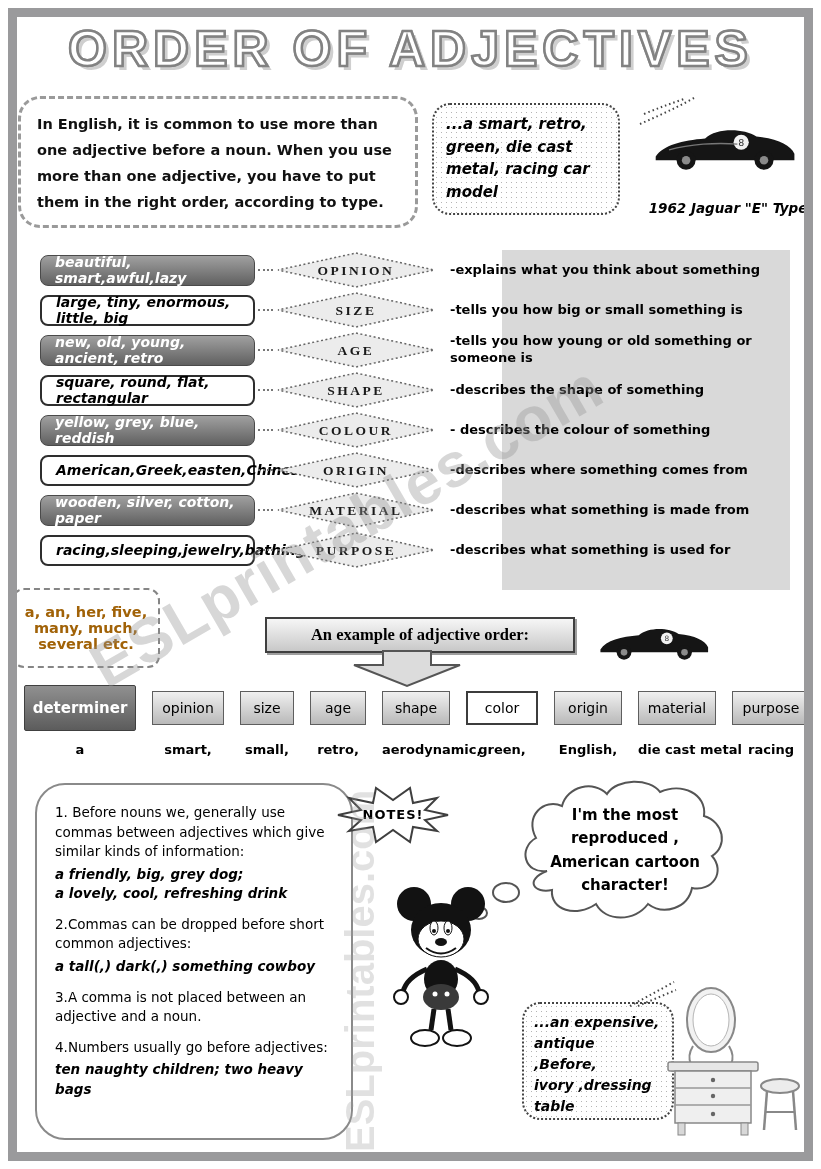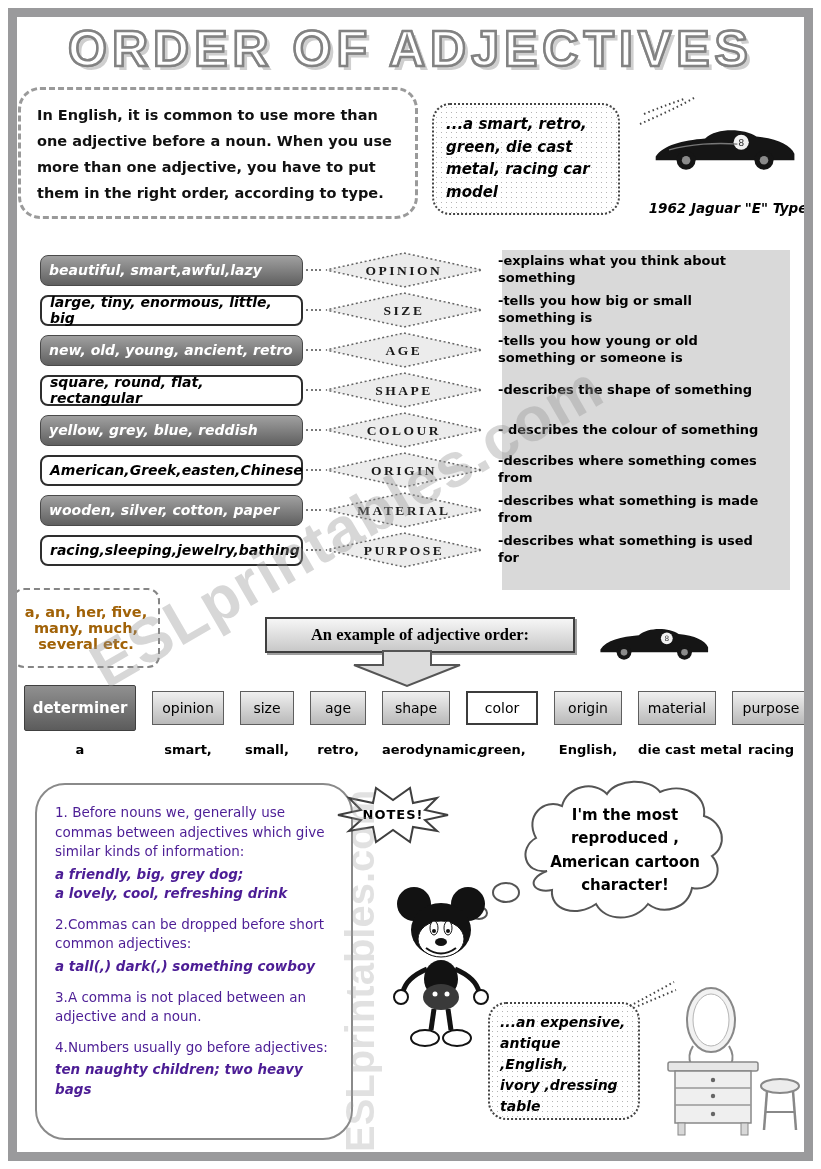--- a/index.html
+++ b/index.html
@@ -4,40 +4,40 @@
 <style>
   html,body{margin:0;padding:0;background:#fff;width:821px;height:1169px;font-family:"DejaVu Sans",sans-serif;}
   .page{position:relative;width:821px;height:1169px;background:#fff;overflow:hidden;}
   .frame{position:absolute;left:8px;top:8px;right:8px;bottom:8px;border:9px solid #9a9a9c;pointer-events:none;z-index:50;}
 
   .title{position:absolute;top:20px;left:0;width:100%;text-align:center;white-space:nowrap;
     font-family:"Liberation Sans",sans-serif;font-weight:800;font-size:50px;letter-spacing:5px;color:#fff;
     -webkit-text-stroke:2.5px #828282;
     text-shadow:-1px -1px 0 #9a9a9a,1px -1px 0 #9a9a9a,-1px 1px 0 #9a9a9a,1px 1px 0 #9a9a9a,4px 4px 0 #cfcfcf;}
 
-  .intro-box{position:absolute;left:18px;top:87px;width:400px;height:132px;border:3px dashed #9a9a9a;
+  .intro-box{position:absolute;left:18px;top:96px;width:400px;height:132px;border:3px dashed #9a9a9a;
     border-radius:22px;padding:12px 16px;box-sizing:border-box;}
   .intro-box p{margin:0;font-size:14.5px;line-height:1.8;font-weight:600;color:#111;}
 
   .bubble{border:2.5px dotted #444;border-radius:18px;background-color:#fff;
     background-image:radial-gradient(circle,#b5b5b5 0.7px,transparent 0.9px);background-size:5px 5px;}
   .bubble1{position:absolute;left:432px;top:103px;width:188px;height:112px;padding:8px 12px;box-sizing:border-box;}
   .bubble-line{font-style:italic;font-weight:700;font-size:15px;line-height:1.5;color:#000;}
   .tail-svg{position:absolute;}
   .t1{left:638px;top:94px;}
   .t2{left:628px;top:978px;}
   .car1{position:absolute;left:650px;top:116px;}
   .car2{position:absolute;left:596px;top:618px;}
   .car-caption{position:absolute;left:648px;top:200px;width:160px;text-align:center;
     font-style:italic;font-weight:700;font-size:13.5px;color:#000;}
 
   .adj-table{position:absolute;left:40px;top:250px;width:750px;}
   .desc-panel{position:absolute;left:462px;top:0;width:288px;height:340px;background:#d9d9d9;}
   .adj-row{position:relative;display:flex;align-items:center;height:40px;}
-  .adj-box{width:263px;height:31px;border-radius:8px;display:flex;align-items:center;padding:0 8px;
+  .adj-box{width:215px;height:31px;border-radius:8px;display:flex;align-items:center;padding:0 14px;
     box-sizing:border-box;font-style:italic;font-weight:700;font-size:14px;}
   .adj-box.dark{background:linear-gradient(180deg,#a0a0a0,#606060);color:#fff;border:1px solid #4a4a4a;}
   .adj-box.light{background:#fff;color:#000;border:2px solid #2e2e2e;}
   .connector{width:15px;border-top:2px dotted #777;margin:0 3px;}
   .diamond{width:160px;height:38px;flex:0 0 160px;}
   .diamond-shape{fill:#ececec;stroke:#666;stroke-width:1.5;stroke-dasharray:2 2.5;}
   .diamond-text{font-family:"Liberation Serif",serif;font-size:13.5px;letter-spacing:2.5px;fill:#1a1a1a;font-weight:600;}
   .desc{flex:1;padding:0 18px 0 14px;font-size:13px;font-weight:700;line-height:1.3;color:#000;}
 
   .determiners-box{position:absolute;left:12px;top:588px;width:148px;height:80px;border:2.5px dashed #858585;
@@ -64,38 +64,38 @@
   .c5,.w5{width:68px;flex:0 0 68px;}
   .c6,.w6{width:72px;flex:0 0 72px;}
   .c7,.w7{width:68px;flex:0 0 68px;}
   .c8,.w8{width:78px;flex:0 0 78px;}
   .c9,.w9{width:78px;flex:0 0 78px;}
   .c10,.w10{width:74px;flex:0 0 74px;}
   .words{top:742px;font-weight:700;font-size:13px;color:#000;}
   .word{text-align:center;white-space:nowrap;}
 
   .notes-box{position:absolute;left:35px;top:783px;width:318px;height:357px;border:2px solid #8a8a8a;
-    border-radius:30px;padding:18px 12px 8px 18px;box-sizing:border-box;font-size:13.5px;line-height:1.45;color:#4c1d95;}
+    border-radius:30px;padding:18px 12px 8px 18px;box-sizing:border-box;font-size:13.5px;line-height:1.45;color:#000000;}
   .note{margin:0 0 3px 0;}
   .note-gap{margin-top:11px;}
   .note-ex{margin:0;font-style:italic;font-weight:700;}
 
   .notes-burst{position:absolute;left:336px;top:786px;z-index:20;}
   .burst-shape{fill:#fff;stroke:#3f3f3f;stroke-width:2;}
   .burst-text{font-weight:700;font-size:13px;letter-spacing:1px;fill:#000;font-family:"DejaVu Sans",sans-serif;}
 
   .cloud-svg{position:absolute;left:512px;top:776px;}
   .cloud-text{position:absolute;left:537px;top:804px;width:176px;text-align:center;font-weight:700;
     font-size:15px;line-height:1.55;color:#000;z-index:5;}
   .tc{position:absolute;border:2px solid #555;border-radius:50%;background:#fff;}
   .tc1{left:492px;top:882px;width:24px;height:17px;}
   .tc2{left:470px;top:906px;width:14px;height:10px;}
 
   .mickey{position:absolute;left:386px;top:882px;}
-  .bubble2{position:absolute;left:488px;top:1002px;width:152px;height:118px;padding:8px 10px;box-sizing:border-box;}
+  .bubble2{position:absolute;left:522px;top:1002px;width:152px;height:118px;padding:8px 10px;box-sizing:border-box;}
   .bubble2 .bubble-line{font-size:14px;}
   .dresser{position:absolute;left:663px;top:982px;}
 
   .watermark{position:absolute;white-space:nowrap;pointer-events:none;font-family:"Liberation Sans",sans-serif;
     font-weight:700;z-index:40;}
   .wm-main{left:78px;top:640px;transform:rotate(-30deg);transform-origin:0 0;font-size:62px;
     letter-spacing:1px;color:rgba(150,150,150,0.38);}
   .wm-vert{left:338px;top:1152px;transform:rotate(-90deg);transform-origin:0 0;font-size:40px;
     color:rgba(155,155,155,0.30);}
 </style>
@@ -325,21 +325,21 @@
     <path d="M69,87 Q90,96 93,110" stroke="#121212" stroke-width="5" fill="none"></path>
     <circle cx="95" cy="115" r="7" fill="#fff" stroke="#121212" stroke-width="2"></circle>
     <path d="M48,127 L45,148" stroke="#121212" stroke-width="5" fill="none"></path>
     <path d="M62,127 L65,148" stroke="#121212" stroke-width="5" fill="none"></path>
     <ellipse cx="39" cy="156" rx="14" ry="8" fill="#fff" stroke="#121212" stroke-width="2"></ellipse>
     <ellipse cx="71" cy="156" rx="14" ry="8" fill="#fff" stroke="#121212" stroke-width="2"></ellipse>
   </svg>
 
   <div class="bubble bubble2">
     <div class="bubble-line">...an expensive,</div>
-    <div class="bubble-line">antique ,English,</div>
+    <div class="bubble-line">antique ,Before,</div>
     <div class="bubble-line">ivory ,dressing</div>
     <div class="bubble-line">table</div>
   </div>
   <svg class="tail-svg t2" width="52" height="30" viewBox="0 0 52 30">
     <path d="M2,28 L46,4" stroke="#444" stroke-width="2" stroke-dasharray="1.5 3" fill="none"></path>
     <path d="M10,28 L48,12" stroke="#444" stroke-width="2" stroke-dasharray="1.5 3" fill="none"></path>
   </svg>
 
   <svg class="dresser" width="140" height="158" viewBox="0 0 140 158">
     <ellipse cx="48" cy="38" rx="24" ry="32" fill="#f2f2f2" stroke="#888" stroke-width="2"></ellipse>

